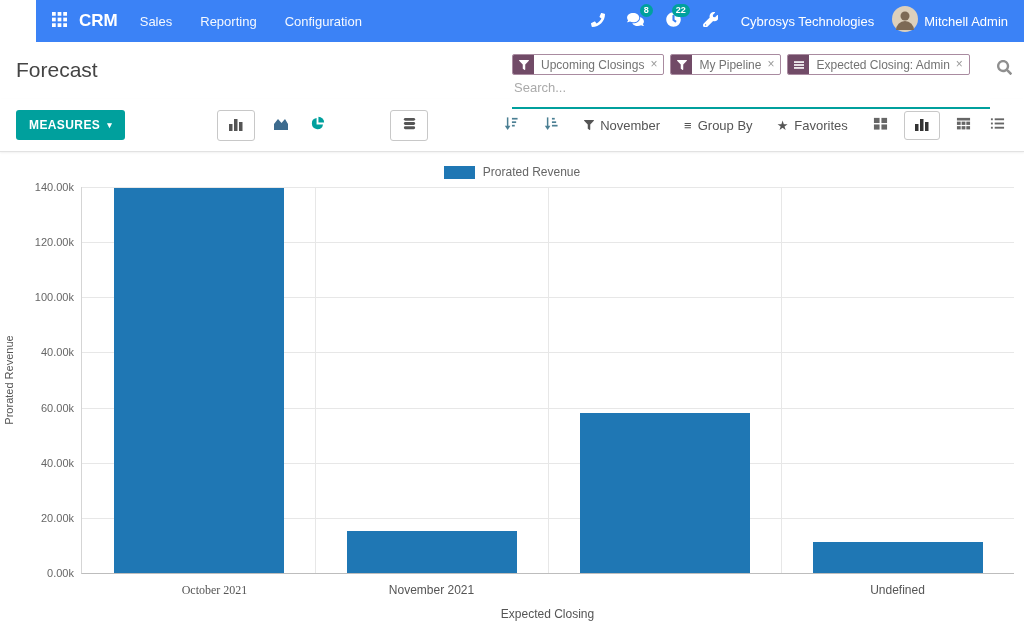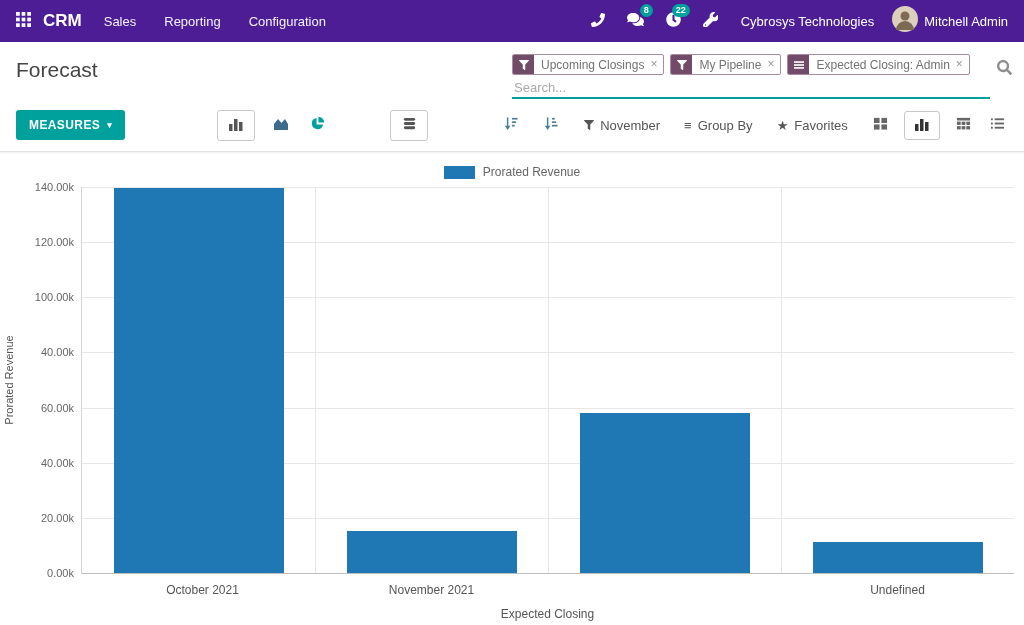--- a/index.html
+++ b/index.html
@@ -1,21 +1,21 @@
 <!DOCTYPE html>
 <html><head>
 <meta charset="utf-8">
 <style>
   * { margin:0; padding:0; box-sizing:border-box; }
   html,body { background:#fff; }
   body { font-family:"Liberation Sans", sans-serif; }
   .screen { position:relative; width:1024px; height:625px; overflow:hidden; background:#fff; }
 
   
-  .topbar { height:42px; background:#4c1d95; display:flex; align-items:center; padding:0 14px 0 10px; color:#fff; }
+  .topbar { height:42px; background:#3b82f6; display:flex; align-items:center; padding:0 14px 0 10px; color:#fff;margin-left:36px; }
   .apps-btn { background:none; border:none; padding:6px; cursor:pointer; display:flex; }
   .app-name { font-size:17px; font-weight:bold; margin:0 8px 0 6px; cursor:pointer; }
   .top-menu { display:flex; align-items:center; }
   .top-menu a { color:rgba(255,255,255,.95); font-size:13px; text-decoration:none; padding:12px 14px; cursor:pointer; }
   .topbar-right { margin-left:auto; display:flex; align-items:center; gap:4px; }
   .icon-btn { position:relative; background:none; border:none; padding:6px 9px; cursor:pointer; display:flex; align-items:center; }
   .badge { position:absolute; top:-2px; right:0; background:#00A09D; color:#fff; font-size:9px; font-weight:bold;
            border-radius:9px; padding:1px 4px; line-height:11px; min-width:13px; text-align:center; }
   .company { font-size:13px; color:#fff; padding:0 14px 0 10px; cursor:pointer; white-space:nowrap; }
   .user { display:flex; align-items:center; gap:6px; cursor:pointer; padding-right:2px;justify-content:center; }
@@ -24,21 +24,21 @@
   
   .control-row { position:relative; height:57px; padding:10px 16px 0; }
   .page-title { font-size:21px; font-weight:400; color:#444; margin-top:6px; }
   .search-area { position:absolute; top:12px; right:34px; width:478px; }
   .facets { display:flex; gap:6px; align-items:center; }
   .facet { display:inline-flex; align-items:center; border:1px solid #a98ba0; border-radius:2px; overflow:hidden; height:21px; background:#fff; }
   .facet-ic { background:#714B67; width:21px; height:21px; display:grid; place-items:center; }
   .facet-lb { font-size:12px; color:#737373; padding:0 5px 0 7px; white-space:nowrap; }
   .facet-x { border:none; background:none; color:#9a9a9a; font-size:12px; padding:0 6px 0 1px; cursor:pointer; line-height:21px; }
   .search-input-row { border-bottom:2px solid #00A09D; margin-top:2px; }
-  .search-input { width:100%; border:none; outline:none; font-size:13px; color:#666; padding:3px 2px 2px; font-family:"Liberation Sans",sans-serif; }
+  .search-input { width:100%; border:none; outline:none; font-size:13px; color:#666; padding:3px 2px 12px; font-family:"Liberation Sans",sans-serif; }
   .search-input::placeholder { color:#aaa; }
   .magnify-btn { position:absolute; top:16px; right:10px; background:none; border:none; cursor:pointer; padding:2px; }
 
   
   .toolbar { height:53px; display:flex; align-items:center; padding:0 16px; border-bottom:1px solid #e2e2e2; box-shadow:0 1px 2px rgba(0,0,0,.06); }
   .measures-btn { background:#00A09D; color:#fff; border:none; border-radius:3px; font-size:12px; font-weight:bold;
                   letter-spacing:.4px; padding:8px 13px; display:flex; align-items:center; gap:7px; cursor:pointer; font-family:"Liberation Sans",sans-serif; }
   .measures-btn .caret { font-size:9px; }
   .grp-charttypes { margin-left:92px; display:flex; align-items:center; gap:15px; }
   .icon-box { width:38px; height:31px; border:1px solid #c8c8c8; border-radius:3px; background:#fff; display:grid; place-items:center; cursor:pointer; }
@@ -362,21 +362,21 @@
         <div class="hgrid" style="top: 110.286px;"></div>
         <div class="ytick" style="top: 103.286px;">100.00k</div>
         <div class="hgrid" style="top: 55.1429px;"></div>
         <div class="ytick" style="top: 48.1429px;">120.00k</div>
         <div class="hgrid" style="top: 0px;"></div>
         <div class="ytick" style="top: -7px;">140.00k</div>
         <div class="vgrid" style="left: 233px;"></div>
         <div class="vgrid" style="left: 466px;"></div>
         <div class="vgrid" style="left: 699px;"></div>
         <div class="bar" style="left: 31.5px; width: 170px; height: 384.621px; background: rgb(31, 119, 180);"></div>
-        <div class="xtick" style="left: 4px; width: 233px;">October 2021</div>
+        <div class="xtick" style="left: 16px; width: 233px; font-family: Liberation Serif, serif;">October 2021</div>
         <div class="bar" style="left: 264.5px; width: 170px; height: 42.1843px; background: rgb(31, 119, 180);"></div>
         <div class="xtick" style="left: 233px; width: 233px;">November 2021</div>
         <div class="bar" style="left: 497.5px; width: 170px; height: 160.466px; background: rgb(31, 119, 180);"></div>
         <div class="bar" style="left: 730.5px; width: 170px; height: 30.88px; background: rgb(31, 119, 180);"></div>
         <div class="xtick" style="left: 699px; width: 233px;">Undefined</div>
       </div>
     <div class="xlabel">Expected Closing</div>
   </div>
 
 </div>

